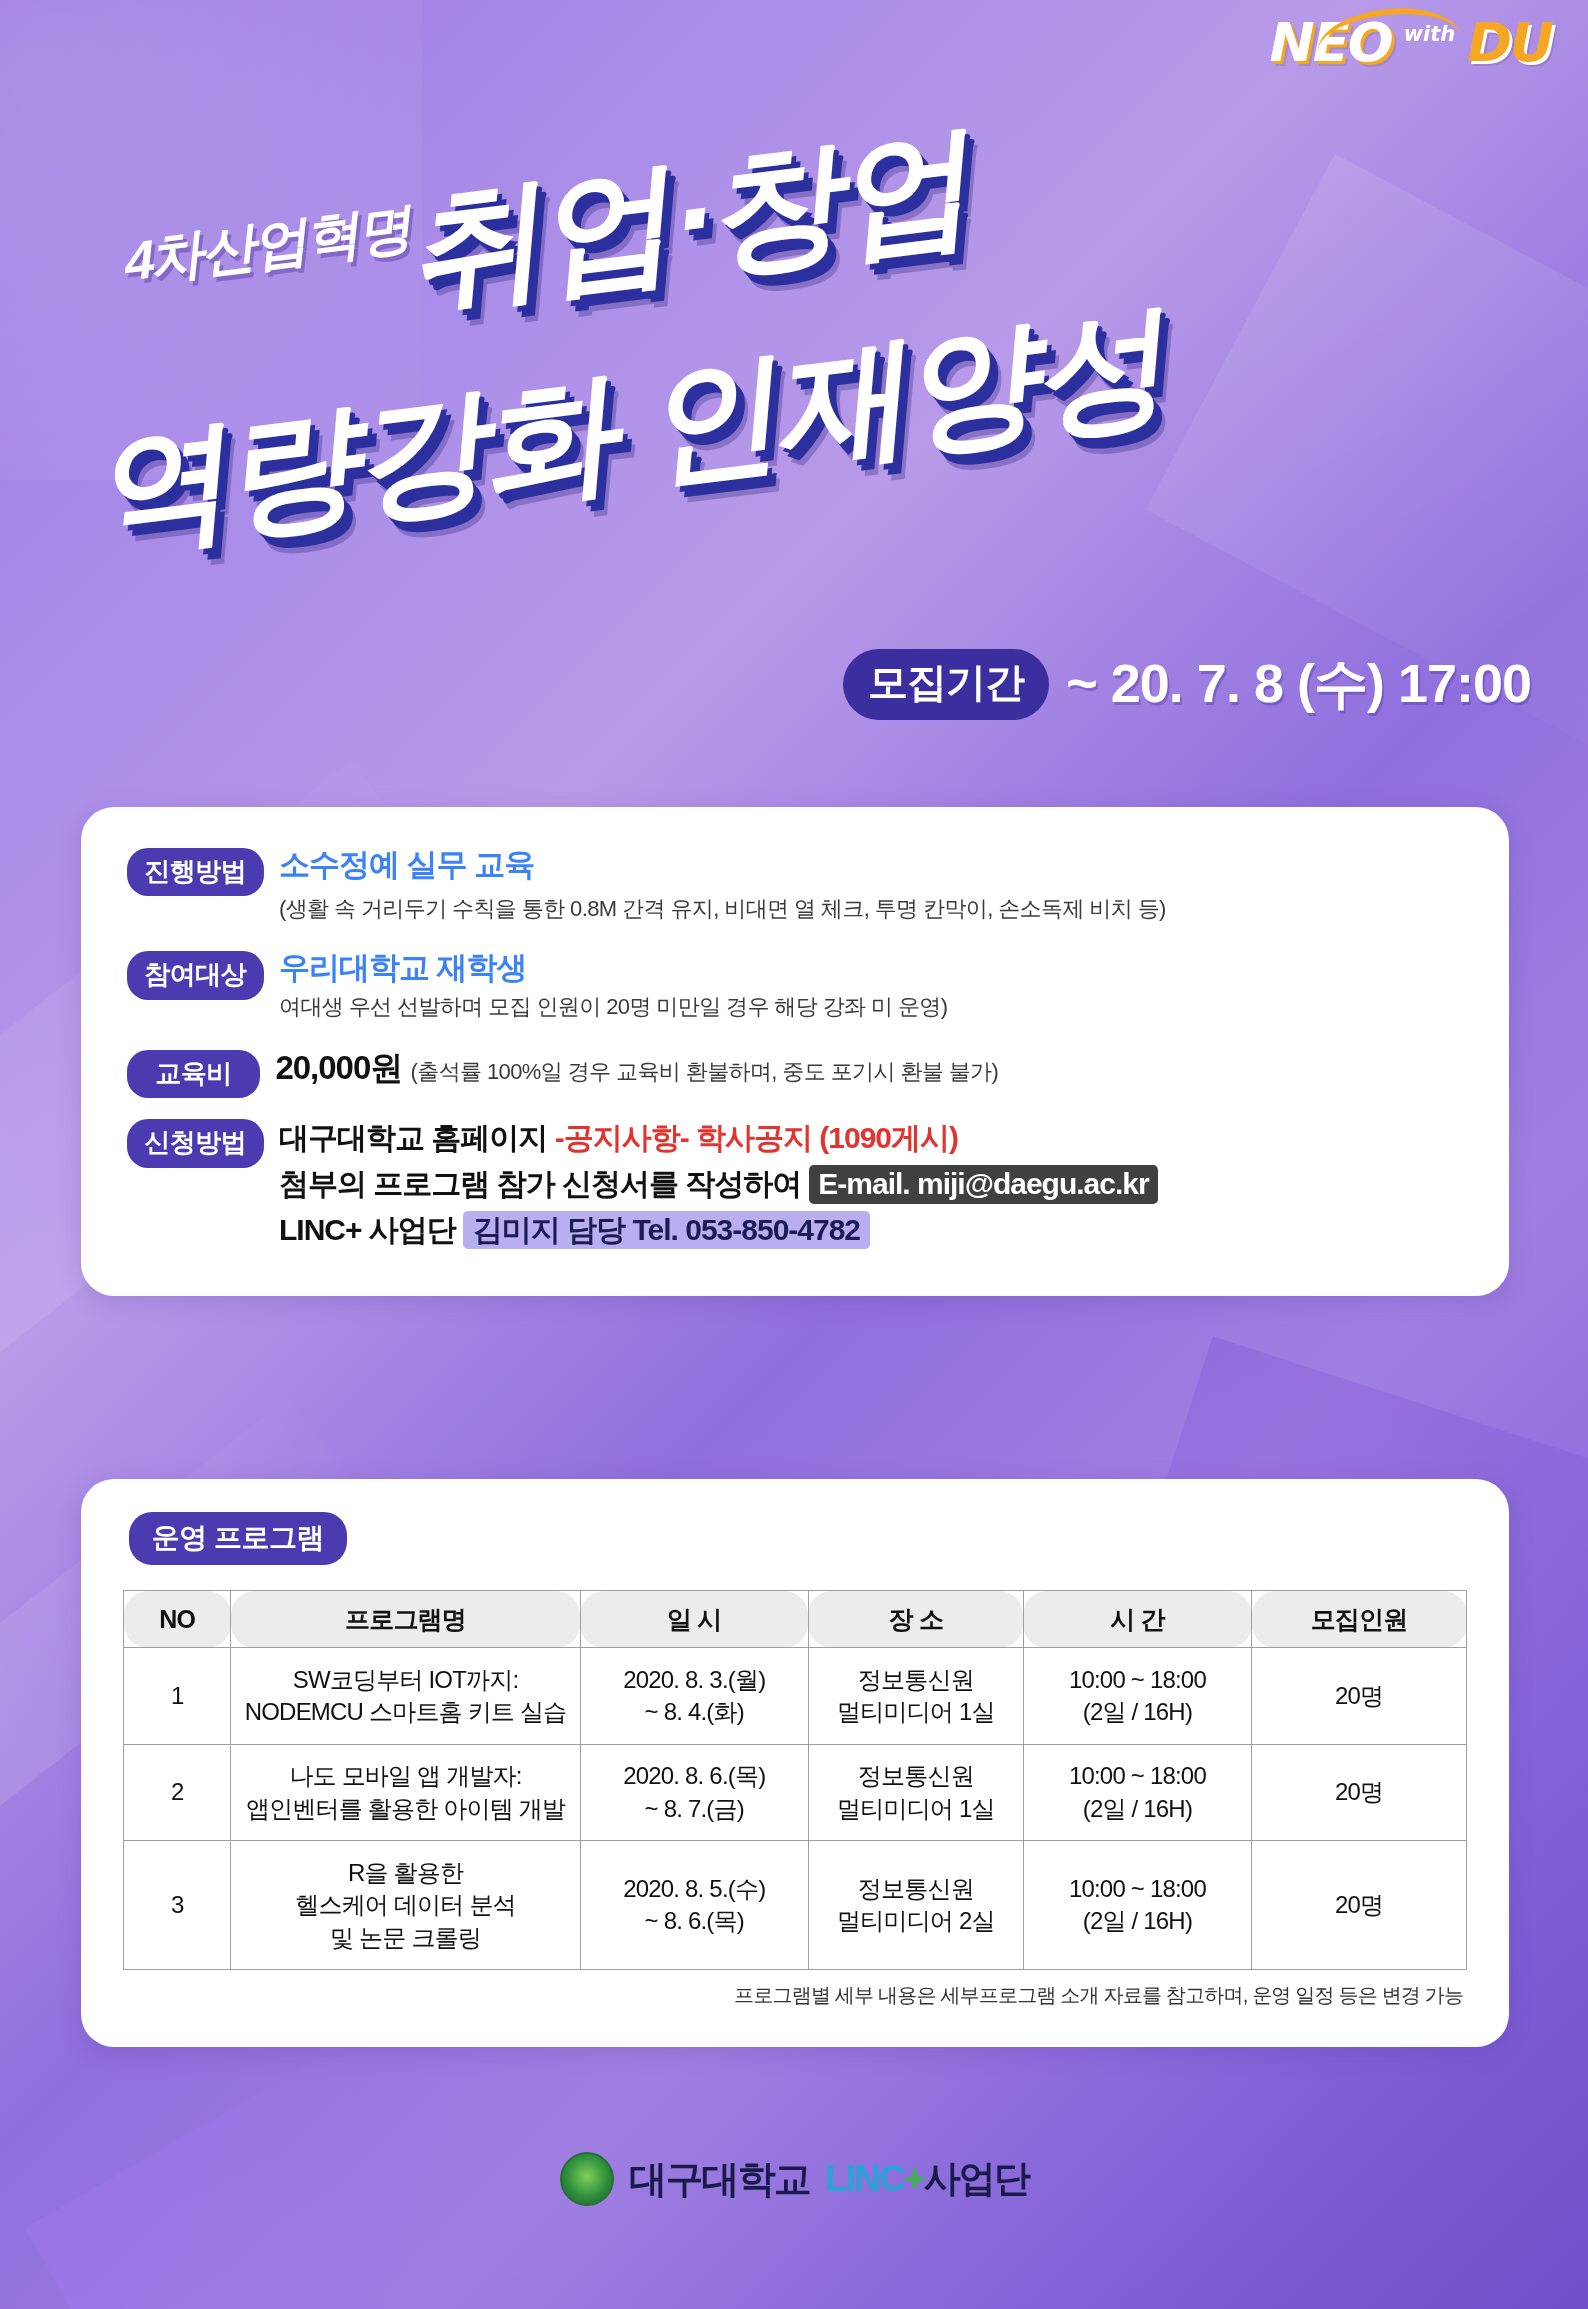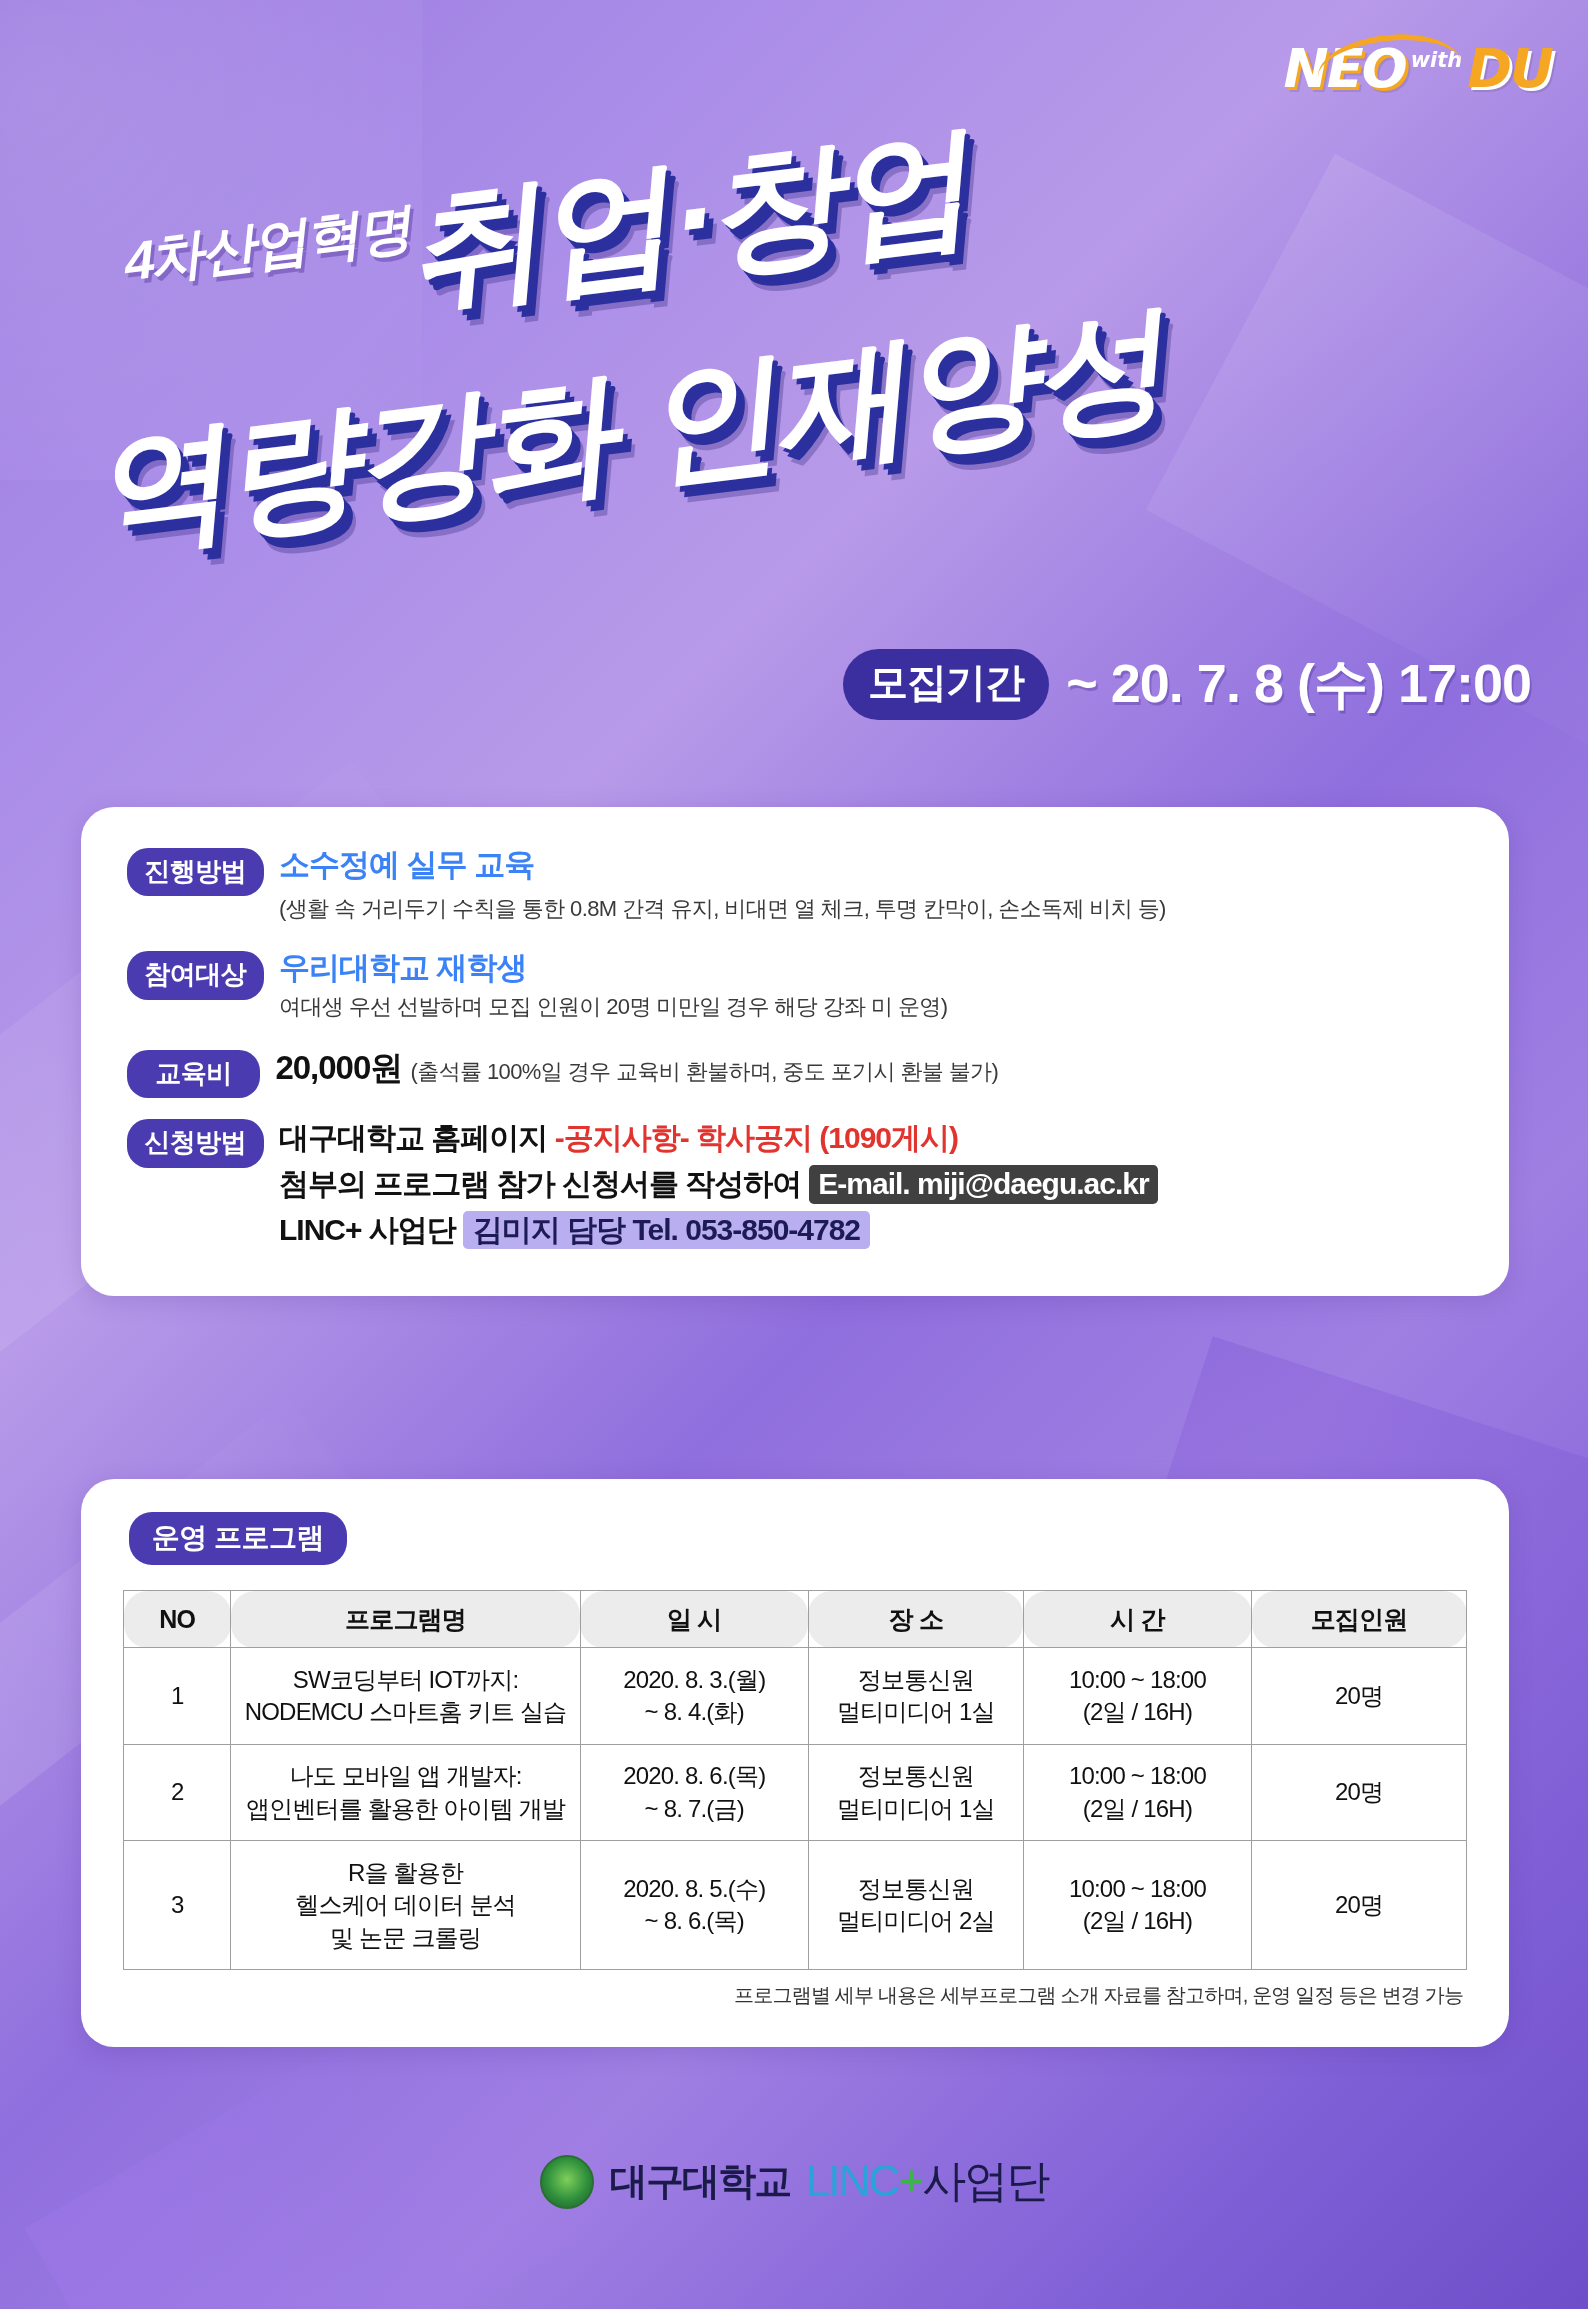--- a/index.html
+++ b/index.html
@@ -40,24 +40,24 @@
     background: radial-gradient(circle at 20% 20%, rgba(255,255,255,0.14), rgba(255,255,255,0));
   }
   .bg-diag-6 {
     left: 58px; top: 2065px; width: 576px; height: 288px;
     background: linear-gradient(90deg, rgba(160,120,235,0.45), rgba(255,255,255,0.0));
     transform: rotate(-30deg);
   }
 
   
   .logo {
-    position: absolute; right: 37px; top: 27px;
+    position: absolute; right: 37px; top: 1px;
     width: 327px; height: 83px;
     display: flex; align-items: center; justify-content: flex-end;
-    gap: 3px;
+    gap: 10px;
   }
   .logo-neo {
     font-size: 54px; font-weight: bold; font-style: italic;
     color: #fff;
     letter-spacing: -1.9px;
     text-shadow: 2.9px 2.9px 0 #f5a623, 4.8px 4.8px 0 rgba(0,0,0,0.10);
     font-family: "DejaVu Sans", sans-serif;
   }
   .logo-with {
     font-size: 21px; font-style: italic; font-weight: bold;
@@ -208,21 +208,21 @@
   }
   .emblem {
     width: 54px; height: 54px; border-radius: 50%;
     background: radial-gradient(circle at 50% 45%, #7fcf5a 0%, #2f8f3c 55%, #1d5c28 100%);
     border: 2.9px solid #2b6e35;
   }
   .foot-univ {
     font-size: 38px; font-weight: bold; color: #1b1b4b; letter-spacing: -1.9px;
   }
   .foot-linc {
-    font-size: 44px; font-weight: normal; letter-spacing: -1.9px;
+    font-size: 37px; font-weight: bold; letter-spacing: -1.9px;
     color: #1b1b4b;
   }
   .linc-blue { color: #2aa3d8; }
   .linc-green { color: #3bb44a; }
 </style>
 </head>
 <body>
 
 <div class="bg-shape bg-diag-5"></div>
 <div class="bg-shape bg-diag-3"></div>

